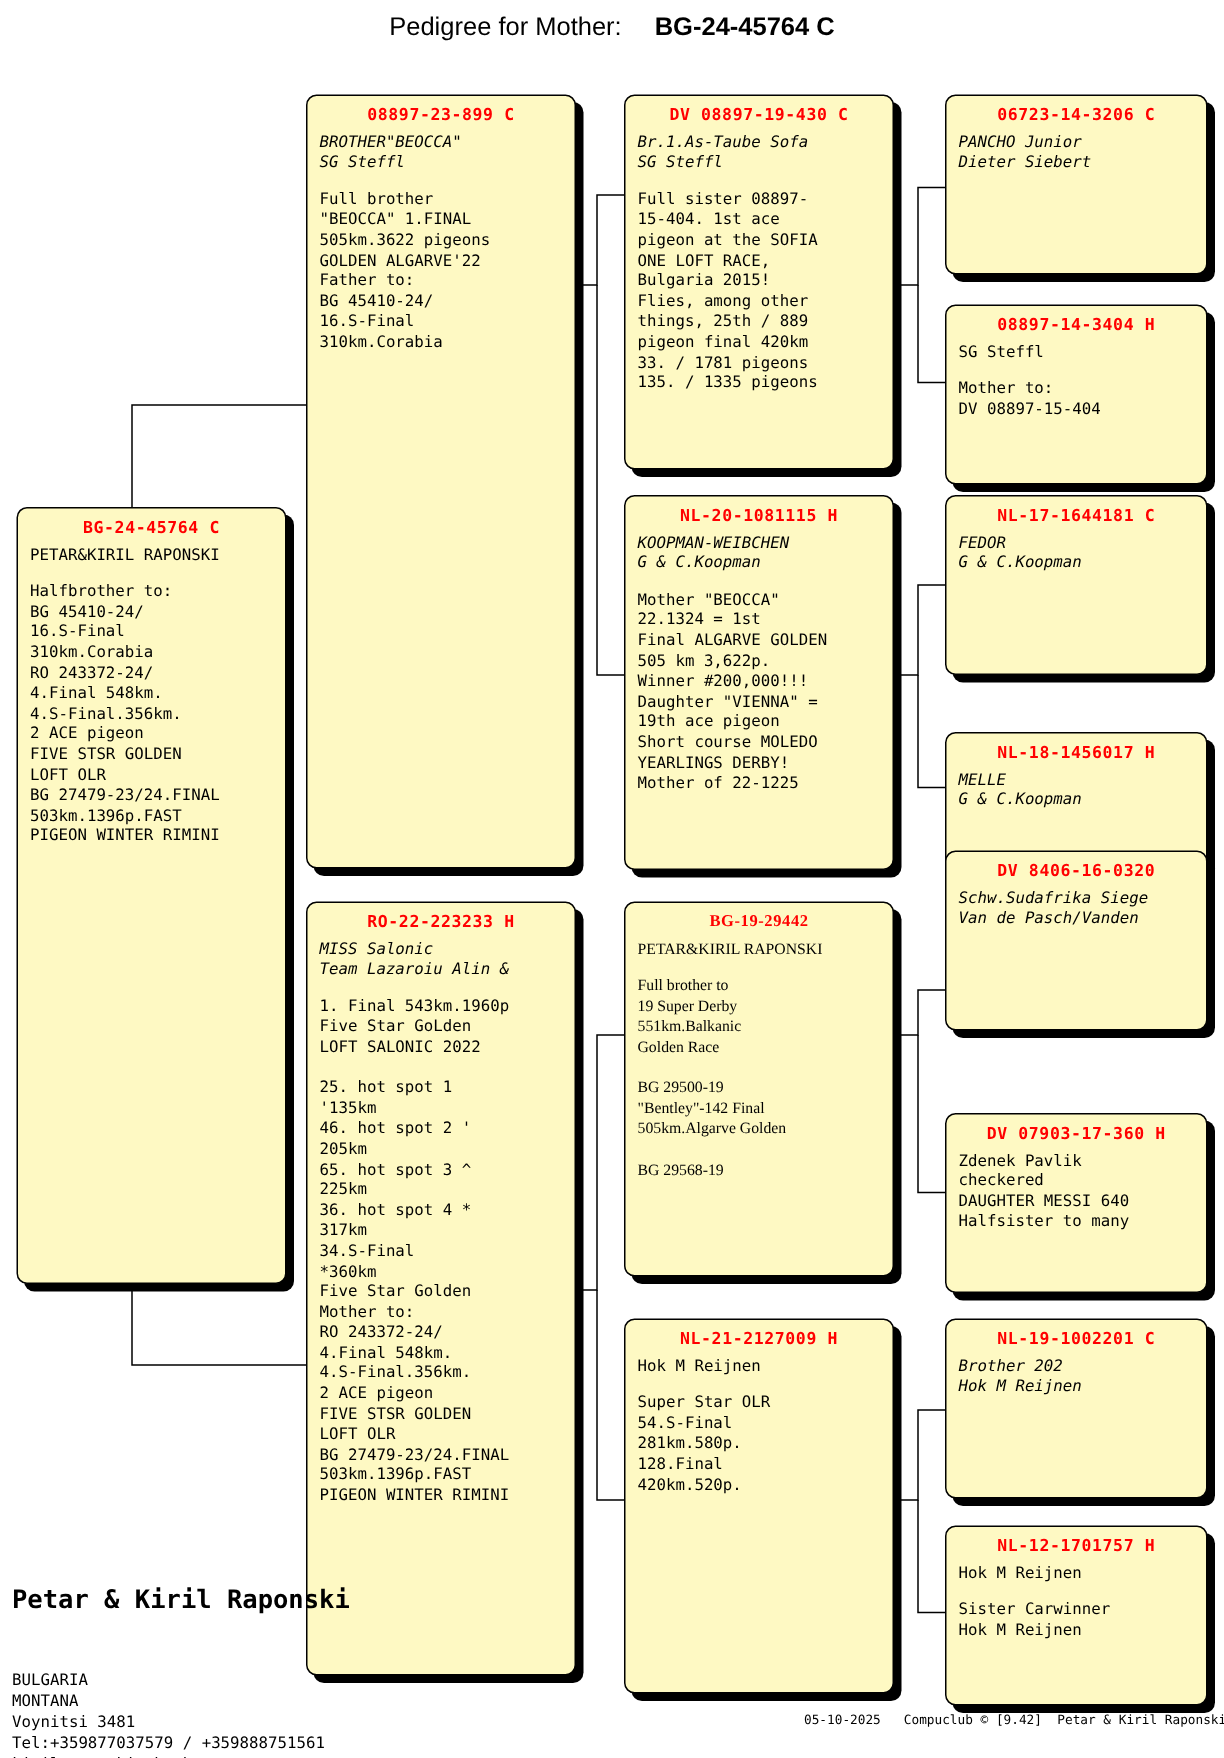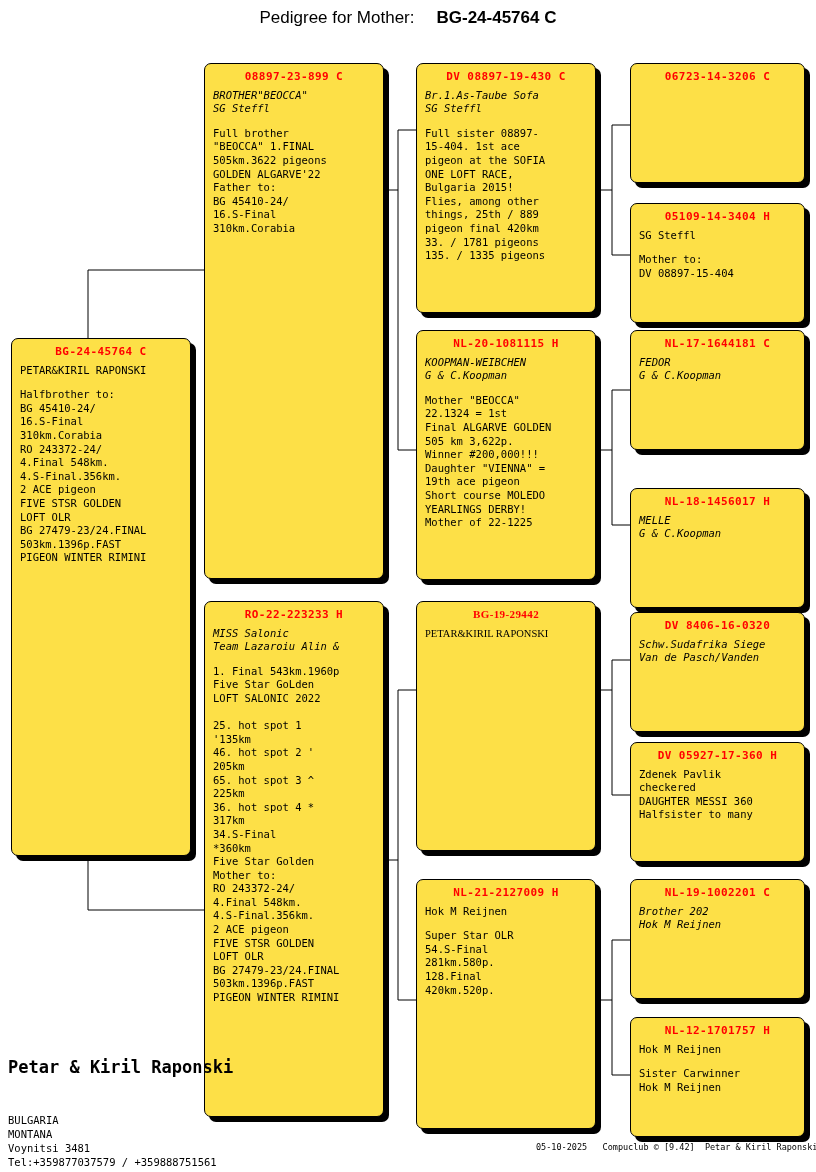--- a/index.html
+++ b/index.html
@@ -19,21 +19,21 @@
     top: 8px; left: 0; width: 816px;
     text-align: center;
     font-family: "Liberation Sans", sans-serif;
     font-size: 17px;
   }
   .title .tlabel { }
   .title .tid { font-weight: bold; margin-left: 22px; }
 
   .card {
     position: absolute;
-    background: #fde047;
+    background: #fef9c3;
     border: 1px solid #000;
     border-radius: 7px;
     box-shadow: 5px 5px 0 0 #000;
     padding: 6px 8px 6px 8px;
     font-size: 10.5px;
     line-height: 13.6px;
     overflow: hidden;
   }
   .card .ring {
     color: #ff0000;
@@ -198,69 +198,81 @@
 Daughter "VIENNA" =
 19th ace pigeon
 Short course MOLEDO
 YEARLINGS DERBY!
 Mother of 22-1225</div>
 </div>
 
 <div class="card" style="left:416px; top:601px; width:180px; height:250px;font-family:Liberation Serif, serif;">
   <div class="ring">BG-19-29442</div>
   <div class="nm">PETAR&amp;KIRIL RAPONSKI</div>
+  <div class="body">Full brother to
+19 Super Derby
+551km.Balkanic
+Golden Race
+
+BG 29500-19
+"Bentley"-142 Final
+505km.Algarve Golden
+
+BG 29568-19</div>
 </div>
 
 <div class="card" style="left:416px; top:879px; width:180px; height:250px;">
   <div class="ring">NL-21-2127009 H</div>
   <div class="nm">Hok M Reijnen</div>
   <div class="body">Super Star OLR
 54.S-Final
 281km.580p.
 128.Final
 420km.520p.</div>
 </div>
 
 <div class="card" style="left:630px; top:63px; width:175px; height:120px;">
   <div class="ring">06723-14-3206 C</div>
+  <div class="nm it">PANCHO Junior
+Dieter Siebert</div>
   <div class="body"></div>
 </div>
 
 <div class="card" style="left:630px; top:203px; width:175px; height:120px;">
-  <div class="ring">05109-14-3404 H</div>
+  <div class="ring">08897-14-3404 H</div>
   <div class="nm">SG Steffl</div>
   <div class="body">Mother to:
 DV 08897-15-404</div>
 </div>
 
 <div class="card" style="left:630px; top:330px; width:175px; height:120px;">
   <div class="ring">NL-17-1644181 C</div>
   <div class="nm it">FEDOR
 G &amp; C.Koopman</div>
   <div class="body"></div>
 </div>
 
 <div class="card" style="left:630px; top:488px; width:175px; height:120px;">
   <div class="ring">NL-18-1456017 H</div>
   <div class="nm it">MELLE
 G &amp; C.Koopman</div>
   <div class="body"></div>
 </div>
 
-<div class="card" style="left:630px; top:612px; width:175px; height:120px;">
+<div class="card" style="left:630px; top:567px; width:175px; height:120px;">
   <div class="ring">DV  8406-16-0320</div>
   <div class="nm it">Schw.Sudafrika Siege
 Van de Pasch/Vanden</div>
 </div>
 
 <div class="card" style="left:630px; top:742px; width:175px; height:120px;">
-  <div class="ring">DV  05927-17-360 H</div>
+  <div class="ring">DV  07903-17-360 H</div>
   <div class="nm">Zdenek Pavlik</div>
   <div class="body tight">checkered
-DAUGHTER MESSI 360
+DAUGHTER MESSI 640
 Halfsister to many</div>
 </div>
 
 <div class="card" style="left:630px; top:879px; width:175px; height:120px;">
   <div class="ring">NL-19-1002201 C</div>
   <div class="nm it">Brother 202
 Hok M Reijnen</div>
   <div class="body"></div>
 </div>
 

